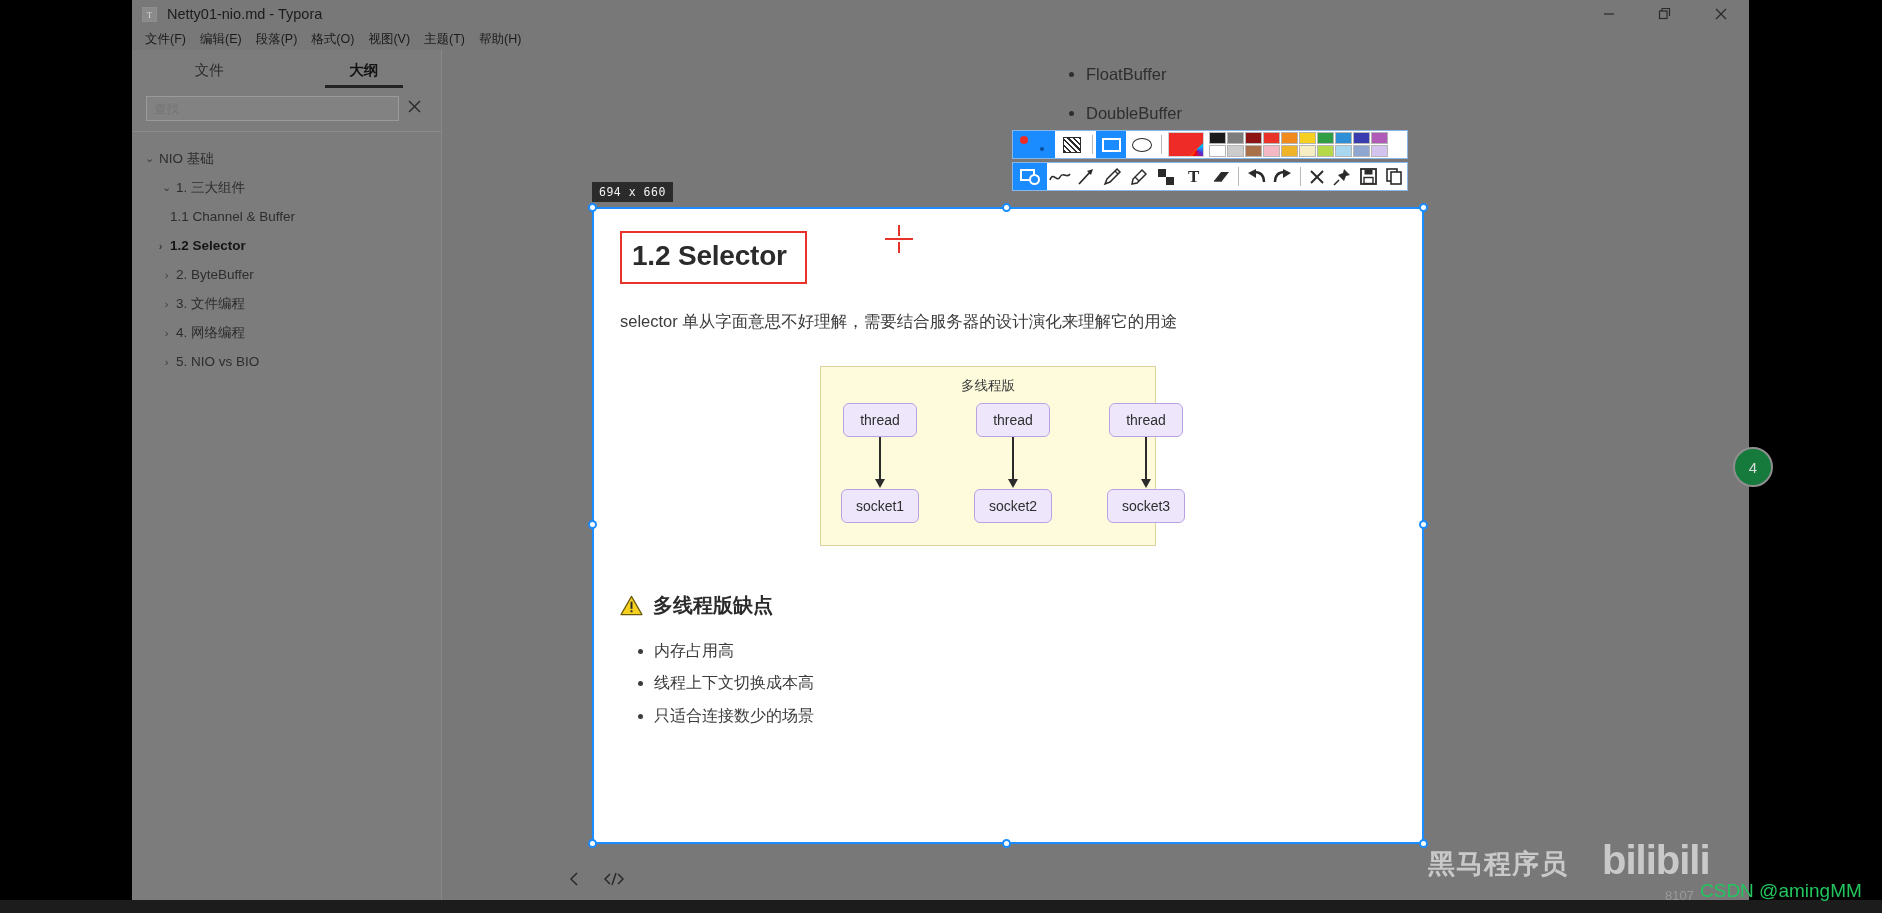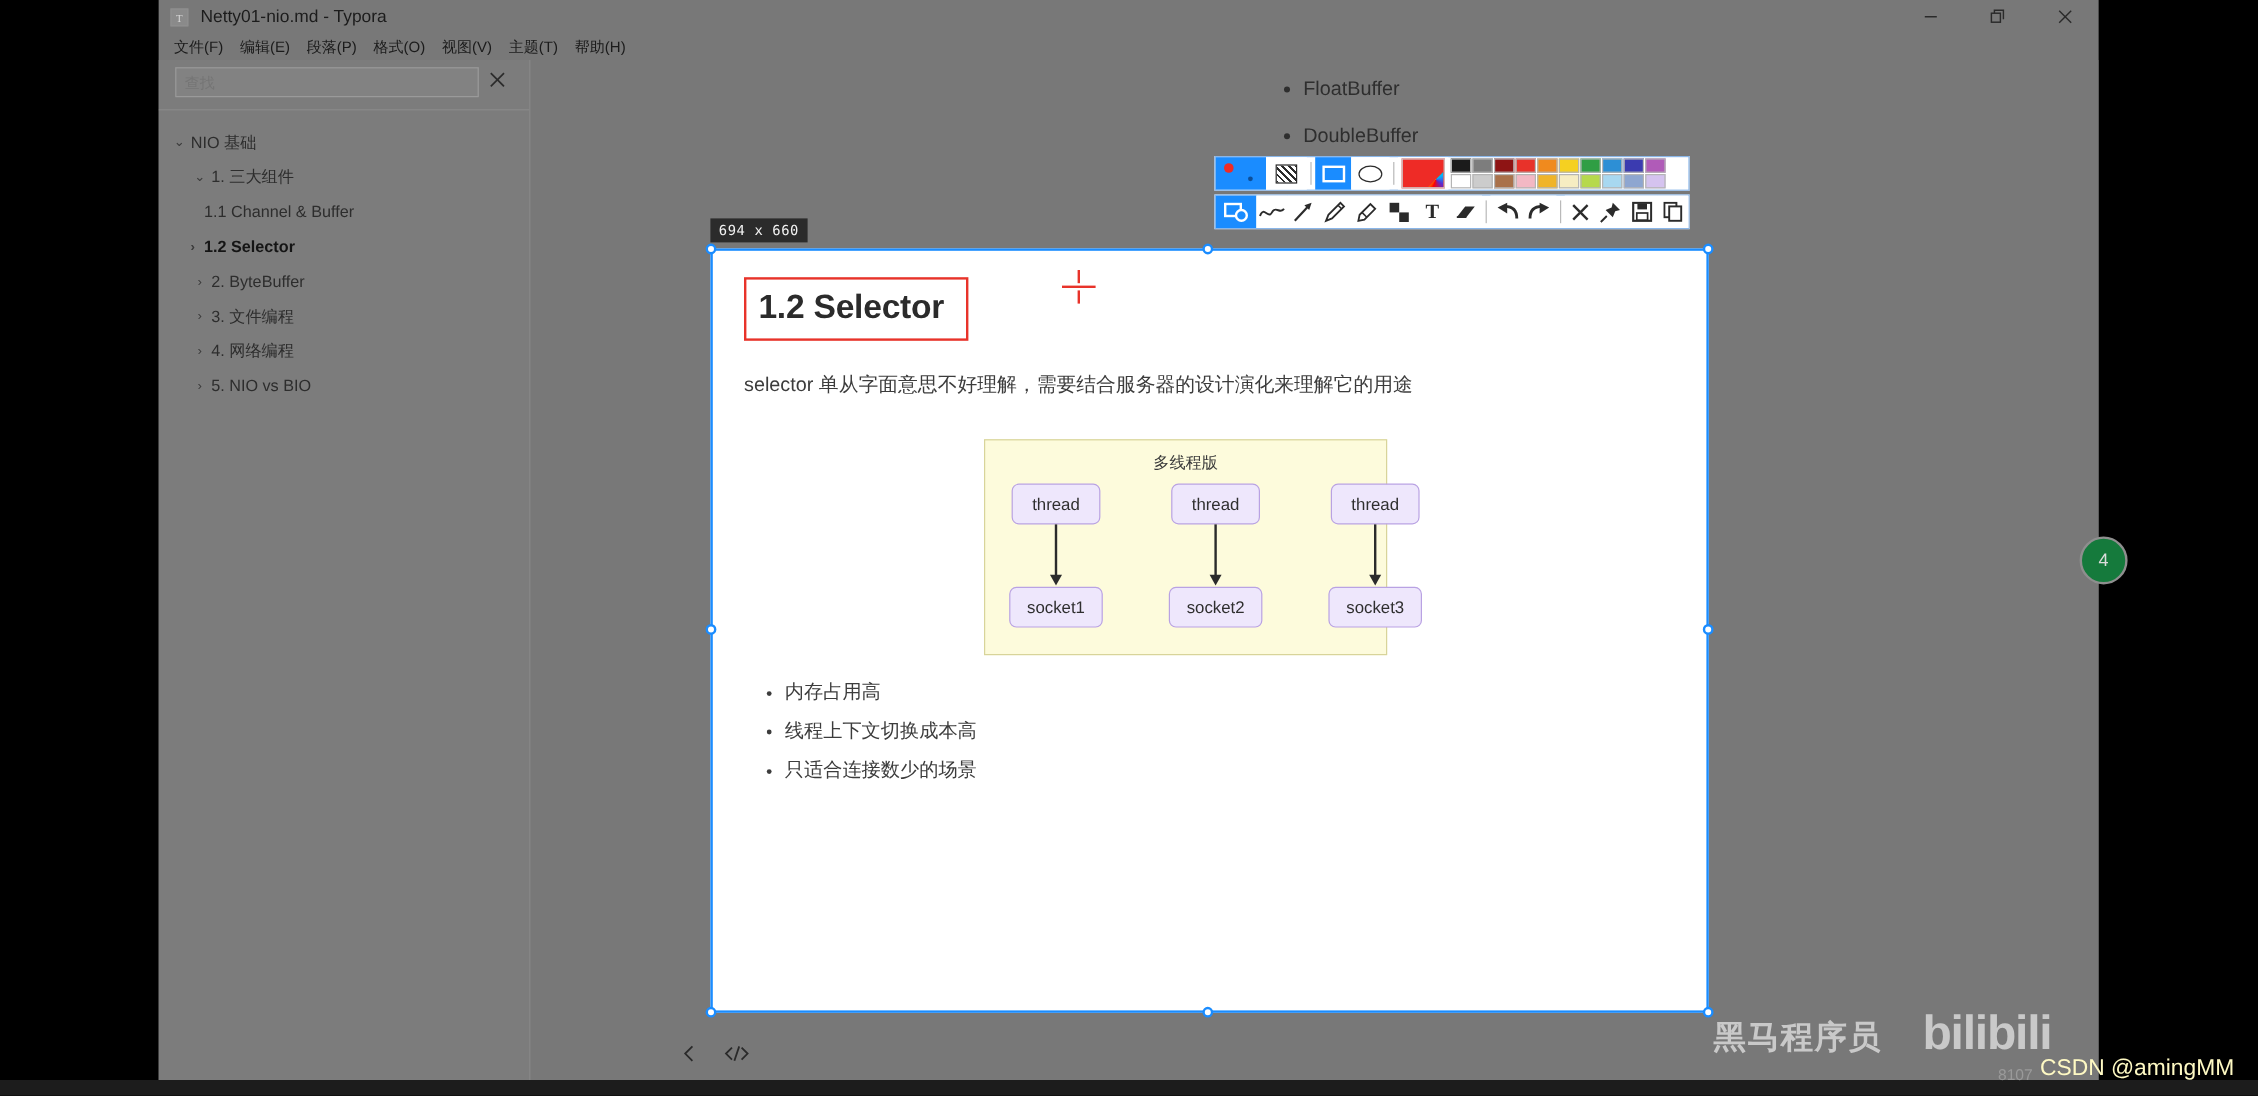--- a/index.html
+++ b/index.html
@@ -220,21 +220,21 @@
     position: absolute; left: 1428px; top: 846px;
     font-size: 27px; color: #c9c9c9; font-weight: 700; letter-spacing: 1px;
   }
   .wm-bili { position: absolute; left: 1602px; top: 834px; width: 124px; height: 50px; }
   .wm-count {
     position: absolute; left: 1665px; top: 888px;
     font-size: 13px; color: #9a9a9a;
   }
   .wm-csdn {
     position: absolute; left: 1700px; top: 880px;
-    font-size: 19px; color: #fef9c3;
+    font-size: 19px; color: #22c55e;
   }
   .bottom-strip { position: absolute; left: 0; bottom: 0; width: 1882px; height: 13px; background: #1c1c1c; }
   .left-black { position: absolute; left: 0; top: 0; width: 132px; height: 900px; background:#000; }
   .right-black { position: absolute; left: 1749px; top: 0; width: 133px; height: 900px; background:#000; }
 </style>
 </head>
 <body>
 
 <div id="root">
 
@@ -270,20 +270,24 @@
       <div class="menuitem">段落(P)</div>
       <div class="menuitem">格式(O)</div>
       <div class="menuitem">视图(V)</div>
       <div class="menuitem">主题(T)</div>
       <div class="menuitem">帮助(H)</div>
     </div>
 
     <div class="body-area">
 
       <div class="sidebar">
+        <div class="side-tabs">
+          <div class="side-tab">文件</div>
+          <div class="side-tab active">大纲</div>
+        </div>
         <div class="search-row">
           <input class="search-box" placeholder="查找" style="">
           <div class="search-clear">
             <svg width="15" height="15" viewBox="0 0 15 15">
               <line x1="2" y1="2" x2="13" y2="13" stroke="#2b2b2b" stroke-width="1.4"></line>
               <line x1="13" y1="2" x2="2" y2="13" stroke="#2b2b2b" stroke-width="1.4"></line>
             </svg>
           </div>
         </div>
         <div class="side-sep"></div>
@@ -392,20 +396,30 @@
         <div class="arrow" style="left:191px; top:70px; height:45px;"></div>
         <div class="arrowhead" style="left:187px; top:112px;"></div>
         <div class="arrow" style="left:324px; top:70px; height:45px;"></div>
         <div class="arrowhead" style="left:320px; top:112px;"></div>
 
         <div class="node wide" style="left:20px;  top:122px;">socket1</div>
         <div class="node wide" style="left:153px; top:122px;">socket2</div>
         <div class="node wide" style="left:286px; top:122px;">socket3</div>
       </div>
 
+      <div class="warn-head">
+        <span>
+          <svg class="warn-tri" viewBox="0 0 24 22">
+            <polygon points="12,1.5 23,20.5 1,20.5" fill="#f5d021" stroke="#6b5a0a" stroke-width="1.3" stroke-linejoin="round"></polygon>
+            <rect x="11" y="7" width="2" height="7.5" fill="#2b2b2b"></rect>
+            <rect x="11" y="16" width="2" height="2" fill="#2b2b2b"></rect>
+          </svg>
+        </span>
+        <span>多线程版缺点</span>
+      </div>
 
       <ul class="bullets">
         <li>内存占用高</li>
         <li>线程上下文切换成本高</li>
         <li>只适合连接数少的场景</li>
       </ul>
     </div>
   </div>
 
   <div class="snip-toolbar">

